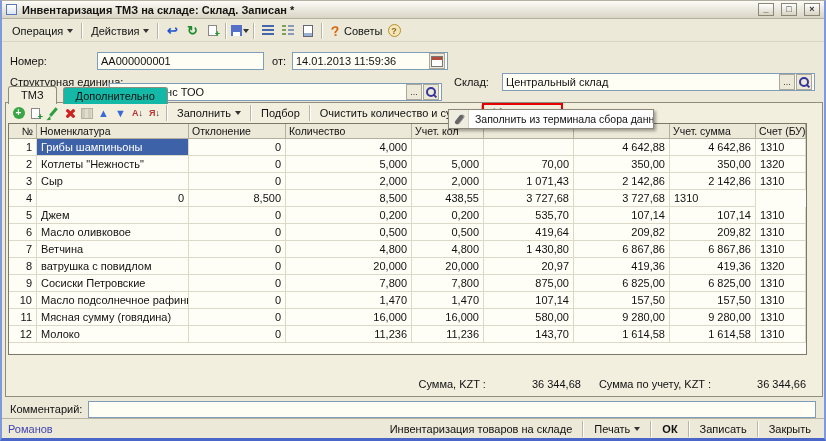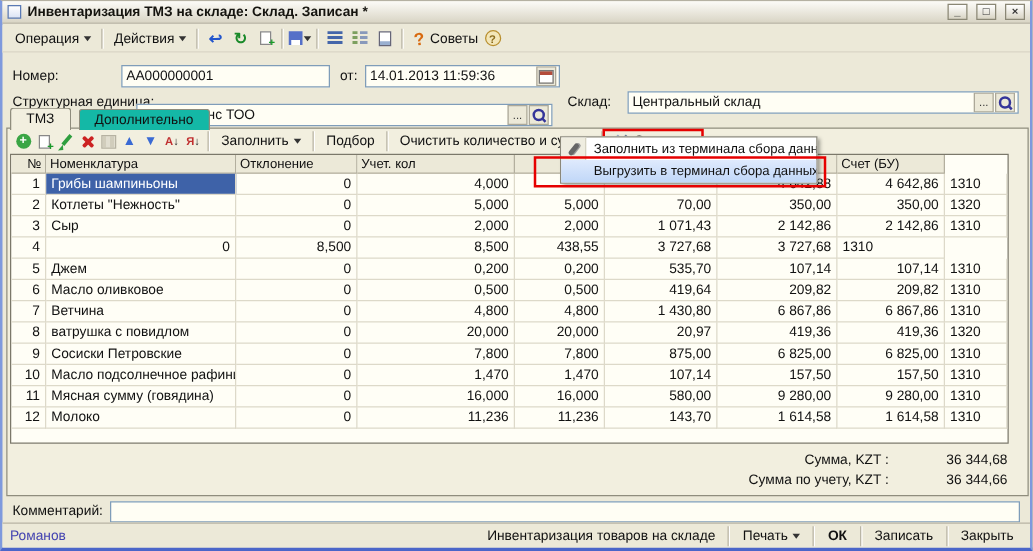--- a/index.html
+++ b/index.html
@@ -88,21 +88,21 @@
   .thead,.trow{display:grid;grid-template-columns:28px 152px 97px 126px 72px 90px 96px 86px 50px;}
   .thead{height:15px;}
   .trow{height:17px;}
   .hc{background:#ece9d8;border-right:1px solid #b3af9e;border-bottom:1px solid #b3af9e;
     padding:0 3px;overflow:hidden;white-space:nowrap;line-height:14px;font-size:10.5px;}
   .tc{border-right:1px solid #ddd9c9;border-bottom:1px solid #ddd9c9;padding:0 4px;
     overflow:hidden;white-space:nowrap;line-height:16px;font-size:11px;}
   .r{text-align:right;}
   .tc.sel{background:#3e62a8;color:#fff;}
   
-  .totals{position:absolute;right:16px;bottom:4px;display:flex;flex-direction:column;gap:0;}
+  .totals{position:absolute;right:16px;bottom:4px;display:flex;flex-direction:row;gap:18px;}
   .trowt{display:flex;justify-content:flex-end;align-items:center;height:16px;}
   .tval{width:95px;text-align:right;}
   
   .commentrow{position:absolute;top:399px;left:8px;right:8px;height:18px;display:flex;align-items:center;}
   .cinput{margin-left:6px;width:732px;height:17px;background:#fffef4;border:1px solid #7f9db9;font:11px "Liberation Sans",sans-serif;padding:0 3px;}
   .statusbar{position:absolute;bottom:0;left:0;right:0;height:20px;border-top:1px solid #b8b4a4;
     display:flex;align-items:center;padding:0 6px;background:#ece9d8;}
   .author{color:#4343b0;}
   .sb-right{margin-left:auto;display:flex;align-items:center;}
   .sb-item{padding:1px 7px;white-space:nowrap;display:flex;align-items:center;gap:4px;}
@@ -271,20 +271,21 @@
         <span class="arr"></span>
         <span class="redframe svc-frame"></span>
       </span>
     </div>
 
     <div class="gridbox">
       <div class="thead">
         <span class="hc r">№</span>
         <span class="hc">Номенклатура</span>
         <span class="hc">Отклонение</span>
+        <span class="hc">Количество</span>
         <span class="hc">Учет. кол</span>
         <span class="hc"></span>
         <span class="hc"></span>
         <span class="hc">Учет. сумма</span>
         <span class="hc">Счет (БУ)</span>
       </div>
       <div>
 
           <div class="trow">
             <span class="tc r">1</span>
@@ -468,19 +469,15 @@
 
   <div class="dropdown">
 
       <div class="mrow has-icon">
         <span class="mi-icon">
           <span class="scan"></span>
         </span>
         <span class="mi-label">Заполнить из терминала сбора данных</span>
       </div>
 
-      <div class="mrow hl">
-        <span class="mi-icon"></span>
-        <span class="mi-label">Выгрузить в терминал сбора данных</span>
-      </div>
     </div>
 
 </div>
 
 </body></html>

